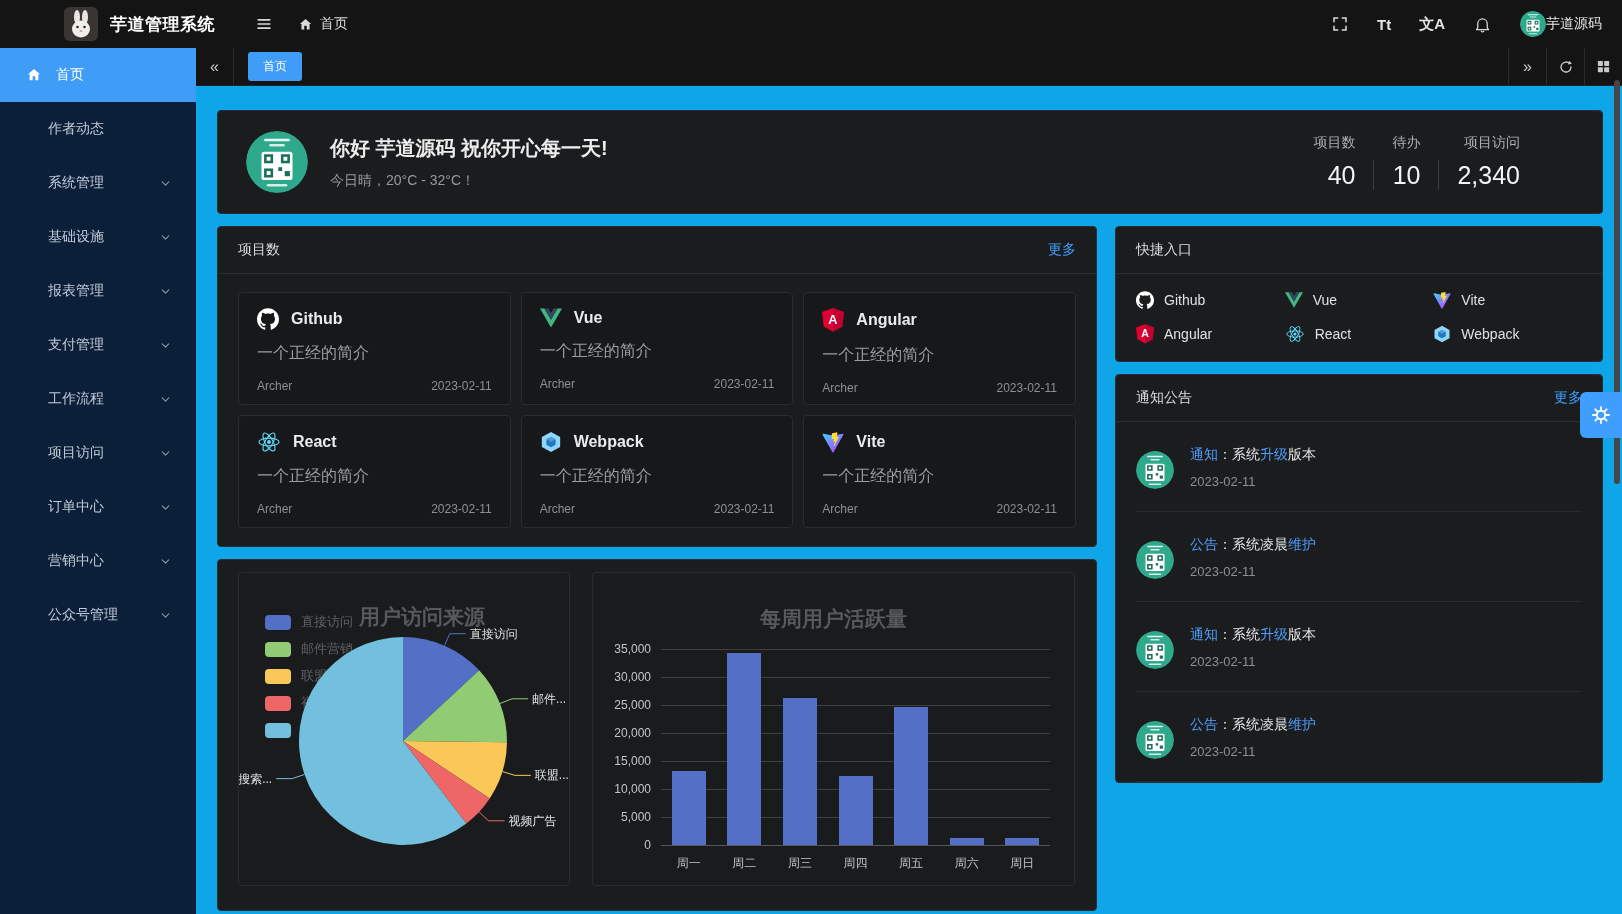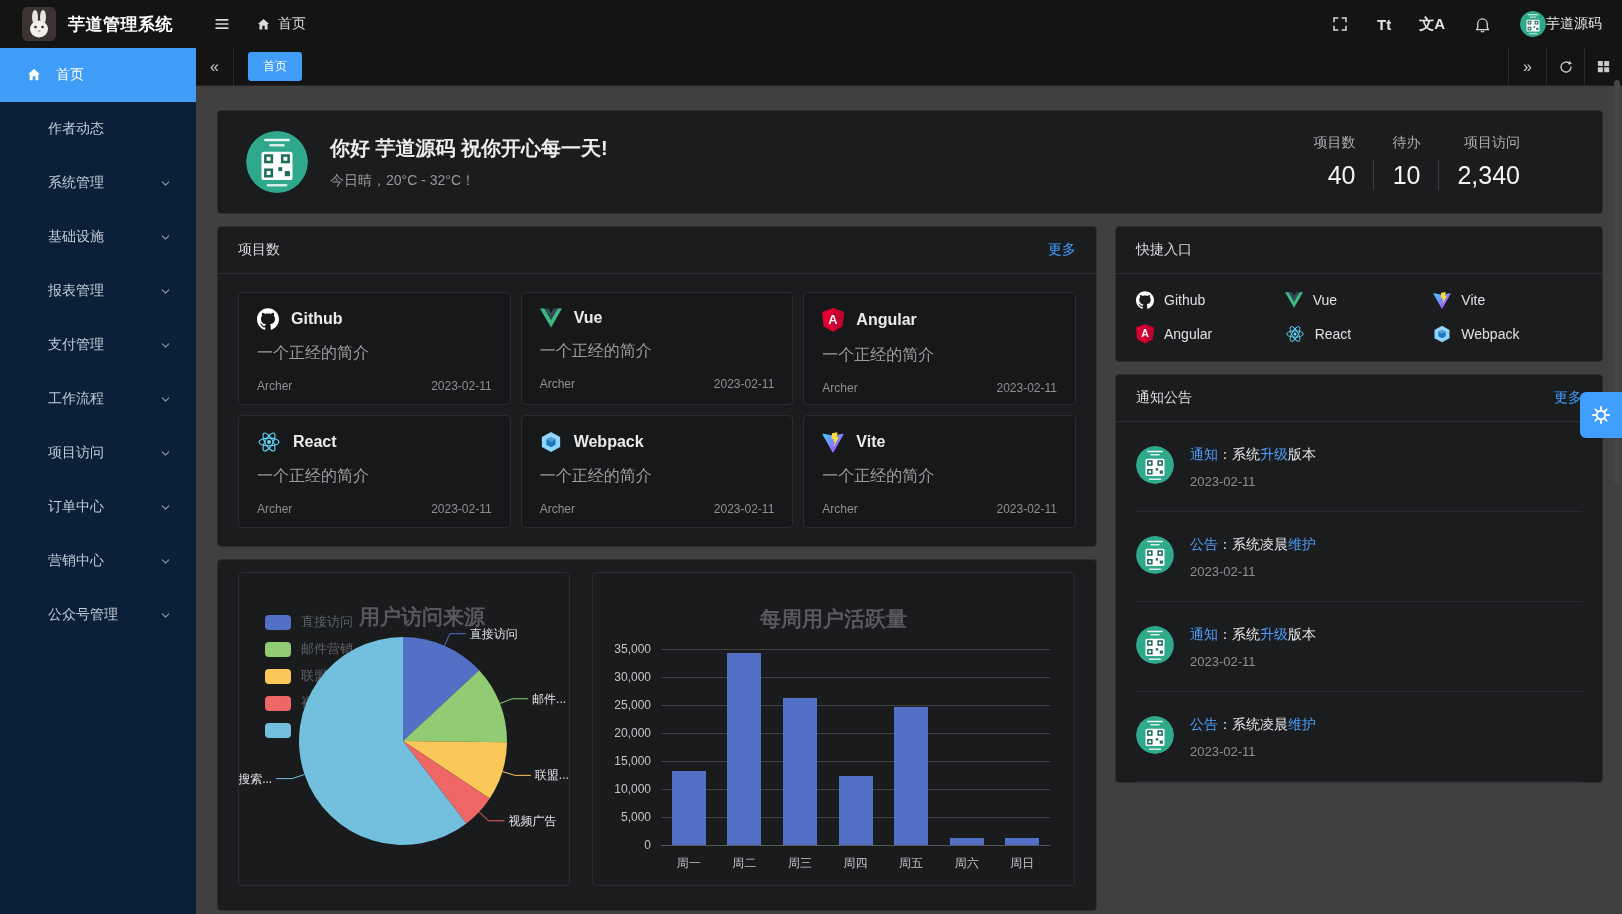--- a/index.html
+++ b/index.html
@@ -6,21 +6,21 @@
   html,body { margin:0; padding:0; }
   body {
     width:1622px; height:914px; overflow:hidden;
     background:#101012; color:#e3e4e6;
     font-family:"Liberation Sans","DejaVu Sans",sans-serif;
     font-size:14px;
   }
   svg { display:block; }
 
   
-  .navbar { position:fixed; top:0; left:0; right:0; height:48px; background:#141414; display:flex; align-items:center; z-index:20; }
+  .navbar { position:fixed; top:0; left:0; right:0; height:48px; background:#141414; display:flex; align-items:center; z-index:20;padding-left:42px; }
   .logo-area { width:196px; flex:none; display:flex; align-items:center; gap:12px; padding-left:22px; }
   .logo-img { width:34px; height:34px; border-radius:6px; overflow:hidden; background:#3a3433; }
   .app-title { font-size:17px; font-weight:bold; color:#ffffff; letter-spacing:.5px; white-space:nowrap; }
   .hamburger { margin-left:16px; cursor:pointer; }
   .crumb { display:flex; align-items:center; gap:7px; margin-left:24px; color:#d9dadb; cursor:pointer; }
   .nav-right { margin-left:auto; display:flex; align-items:center; gap:28px; padding-right:20px; }
   .nav-ico { color:#d8d9da; cursor:pointer; display:flex; align-items:center; }
   .txt-ico { font-size:15px; font-weight:bold; color:#e2e3e4; }
   .nav-user { display:flex; align-items:center; cursor:pointer; }
   .nav-avatar { width:26px; height:26px; border-radius:50%; overflow:hidden; }
@@ -35,21 +35,21 @@
 
   
   .tabbar { position:fixed; left:196px; right:0; top:48px; height:38px; background:#141414; border-bottom:1px solid #232427; display:flex; align-items:center; z-index:18; }
   .tab-nav-btn { width:38px; height:100%; display:flex; align-items:center; justify-content:center; color:#c9caca; font-size:16px; cursor:pointer; }
   .tab-nav-left { border-right:1px solid #2a2b2e; }
   .tab-chip { margin-left:14px; background:#3f9cf7; color:#fff; font-size:12px; padding:6px 15px; border-radius:3px; cursor:pointer; }
   .tab-right { margin-left:auto; display:flex; height:100%; }
   .tab-right .tab-nav-btn { border-left:1px solid #2a2b2e; }
 
   
-  .content { position:absolute; left:196px; top:86px; right:0; bottom:0; background:#404040; padding:24px 19px 0 21px; overflow:hidden; }
+  .content { position:absolute; left:196px; top:86px; right:0; bottom:0; background:#0ea5e9; padding:24px 19px 0 21px; overflow:hidden; }
   .panel { background:#1b1c1e; border:1px solid #2c2e31; border-radius:4px; }
   .panel-head { height:47px; display:flex; align-items:center; justify-content:space-between; padding:0 20px; border-bottom:1px solid #2c2e31; color:#dcdddf; }
   .link-more { color:#409eff; cursor:pointer; }
 
   
   .welcome { height:104px; display:flex; align-items:center; padding:0 64px 0 28px; margin-bottom:12px; }
   .w-avatar { width:62px; height:62px; border-radius:50%; overflow:hidden; flex:none; }
   .w-text { margin-left:22px; }
   .w-greet { font-size:20px; font-weight:600; color:#ededee; }
   .w-sub { font-size:14px; color:#98999b; margin-top:10px; }
@@ -95,21 +95,21 @@
   .bar-cats { position:absolute; left:68px; right:24px; top:282px; display:flex; }
   .bar-cat { flex:1; text-align:center; font-size:12px; color:#c4c5c7; }
 
   
   .quick-grid { padding:17px 20px; display:grid; grid-template-columns:repeat(3,1fr); row-gap:15px; }
   .quick-item { display:flex; align-items:center; gap:10px; font-size:14px; color:#dfe0e2; cursor:pointer; }
 
   
   .notice-panel { margin-top:12px; }
   .notice-list { padding:0 20px; }
-  .notice-item { display:flex; gap:16px; padding:24px 0 22px; border-bottom:1px solid #292a2d; cursor:pointer; }
+  .notice-item { display:flex; gap:16px; padding:24px 0 22px; border-bottom:1px solid #292a2d; cursor:pointer;align-items:flex-end; }
   .n-avatar { width:38px; height:38px; border-radius:50%; overflow:hidden; flex:none; }
   .n-title { font-size:14px; color:#e4e5e7; }
   .n-title .hl { color:#4f9cfa; }
   .n-date { margin-top:10px; font-size:13px; color:#8e8f91; }
 
   .gear-btn { position:fixed; right:0; top:392px; width:42px; height:46px; background:#409eff; border-radius:6px 0 0 6px; display:flex; align-items:center; justify-content:center; cursor:pointer; z-index:30; }
   .scroll-thumb { position:fixed; right:2px; top:80px; width:6px; height:404px; background:#454648; border-radius:3px; z-index:25; }
 </style>
 </head>
 <body>

